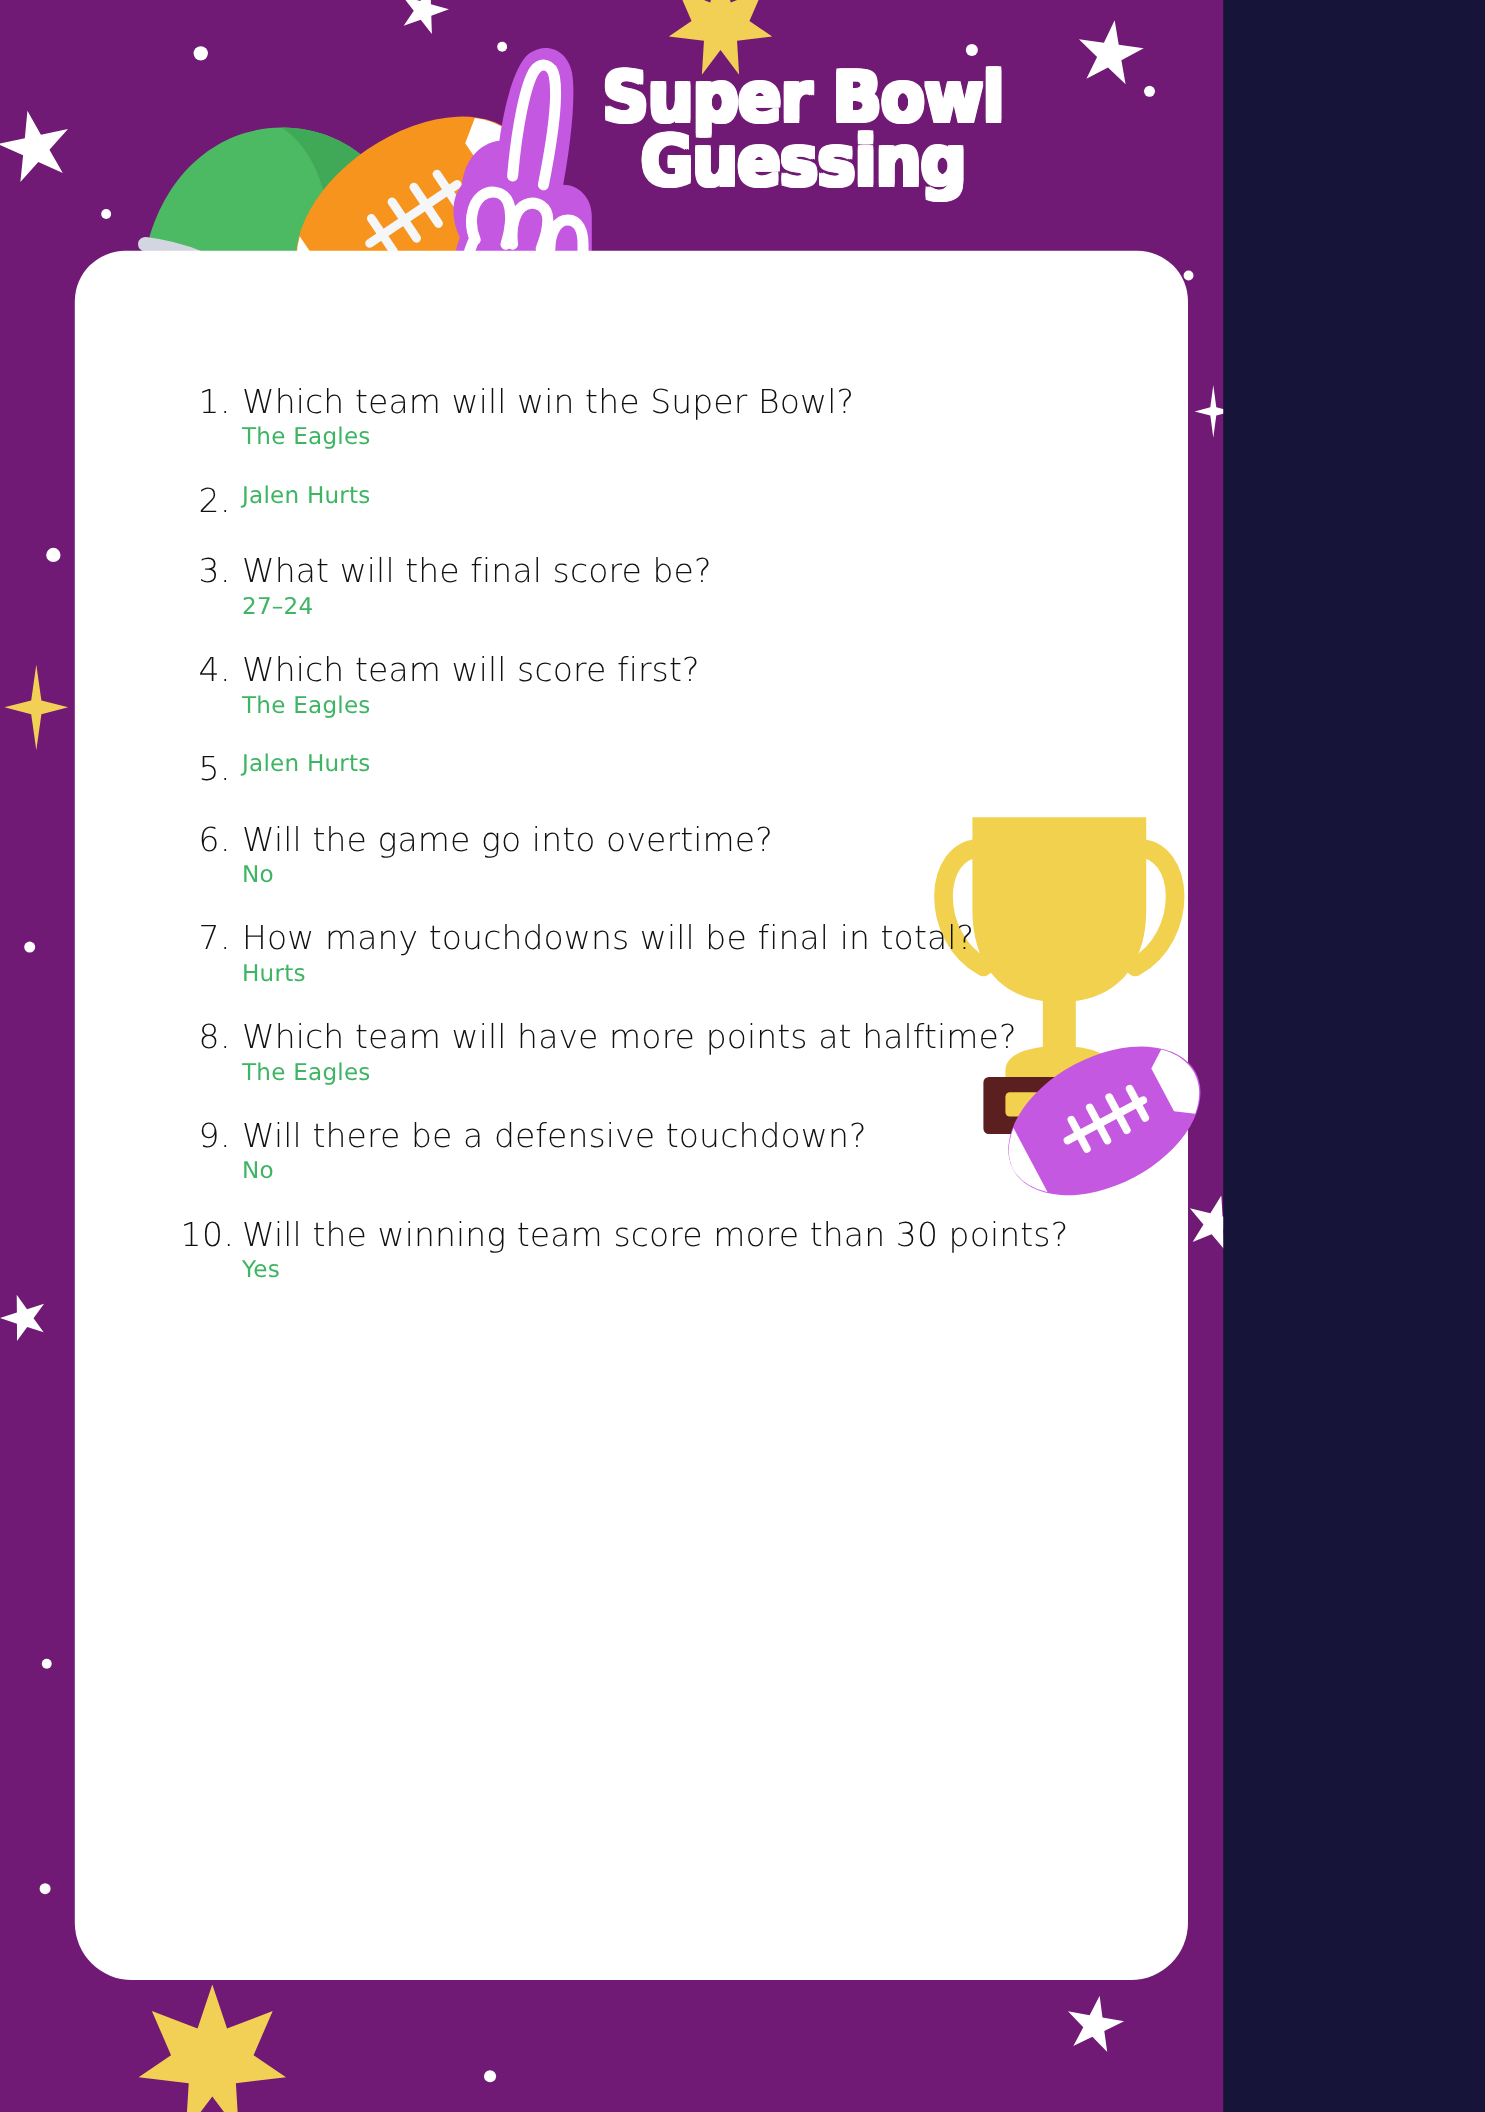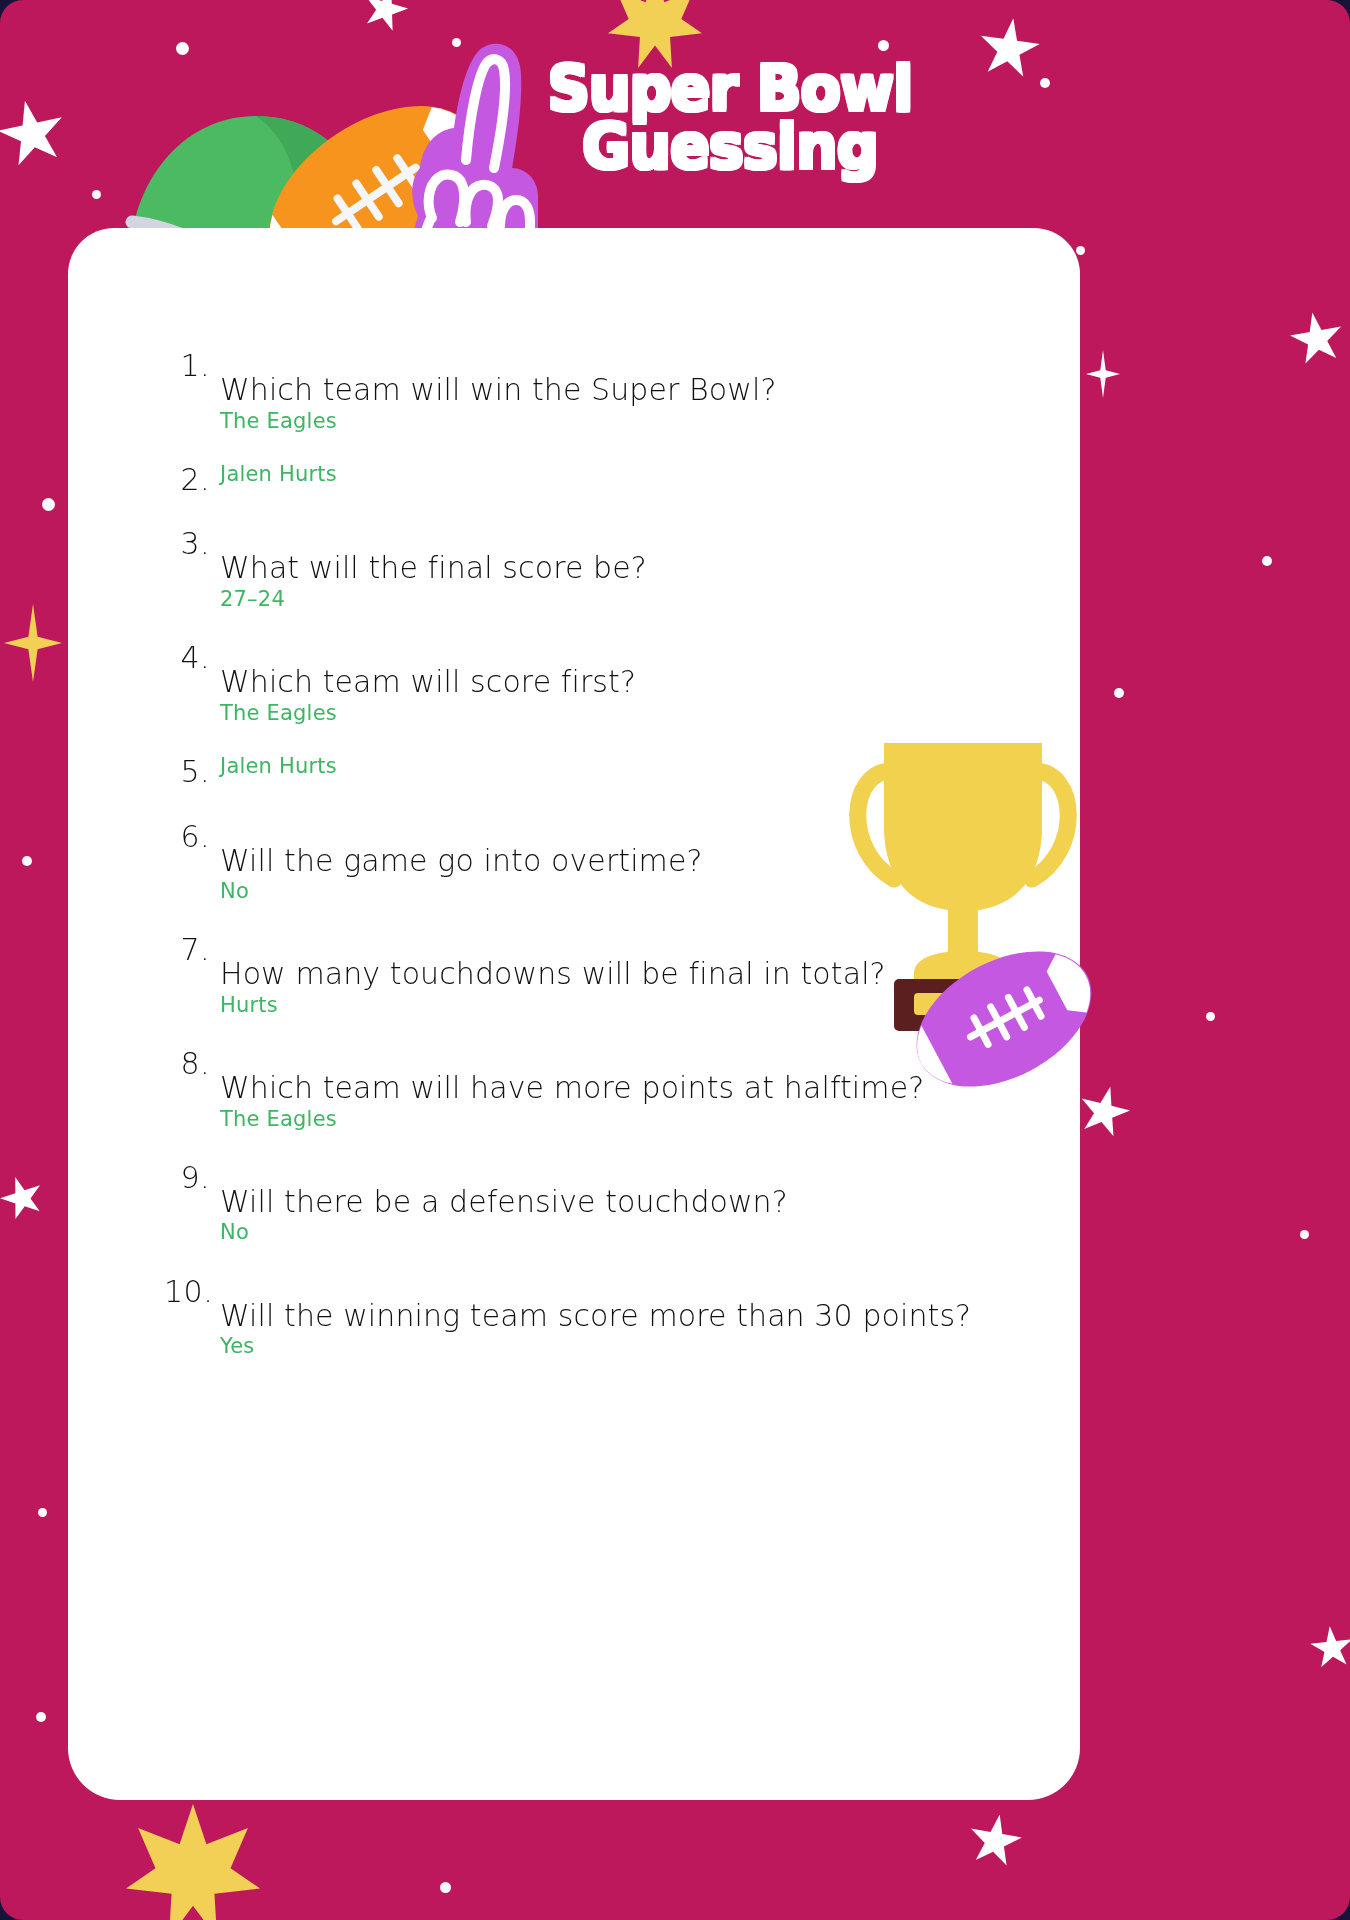--- a/index.html
+++ b/index.html
@@ -4,24 +4,23 @@
 <style>
   * { margin:0; padding:0; box-sizing:border-box; }
   html,body{
     width:1350px; height:1920px;
     background:#17143a;
     font-family:"Liberation Sans", sans-serif;
     overflow:hidden;
   }
   #poster{
     position:relative;
-    width:1350px; height:1920px;
-    background:#be185d;
+    width:1112px; height:1920px;
+    background:#701a75;
     overflow:hidden;
-    border-radius:23px;
   }
   
   .star, .dot, .spark { position:absolute; }
   .dot{ border-radius:50%; background:#ffffff; }
   .star-5{
     background:#ffffff;
     clip-path:polygon(50% 0%,61% 35%,98% 35%,68% 57%,79% 91%,50% 70%,21% 91%,32% 57%,2% 35%,39% 35%);
   }
   .star-6y{
     background:#f2d055;
@@ -94,21 +93,20 @@
   }
   .qbody{ flex:1 1 auto; }
   .qtext{
     font-family:"DejaVu Sans", sans-serif;
     font-weight:300;
     font-size:30px;
     line-height:1.22;
     color:#111111;
     letter-spacing:0.1px;
     white-space:nowrap;
-    margin-top:24px;
   }
   .qans{
     font-family:"DejaVu Sans", sans-serif;
     font-weight:400;
     font-size:21px;
     line-height:1.2;
     color:#3eb563;
     letter-spacing:0.2px;
   }
 

